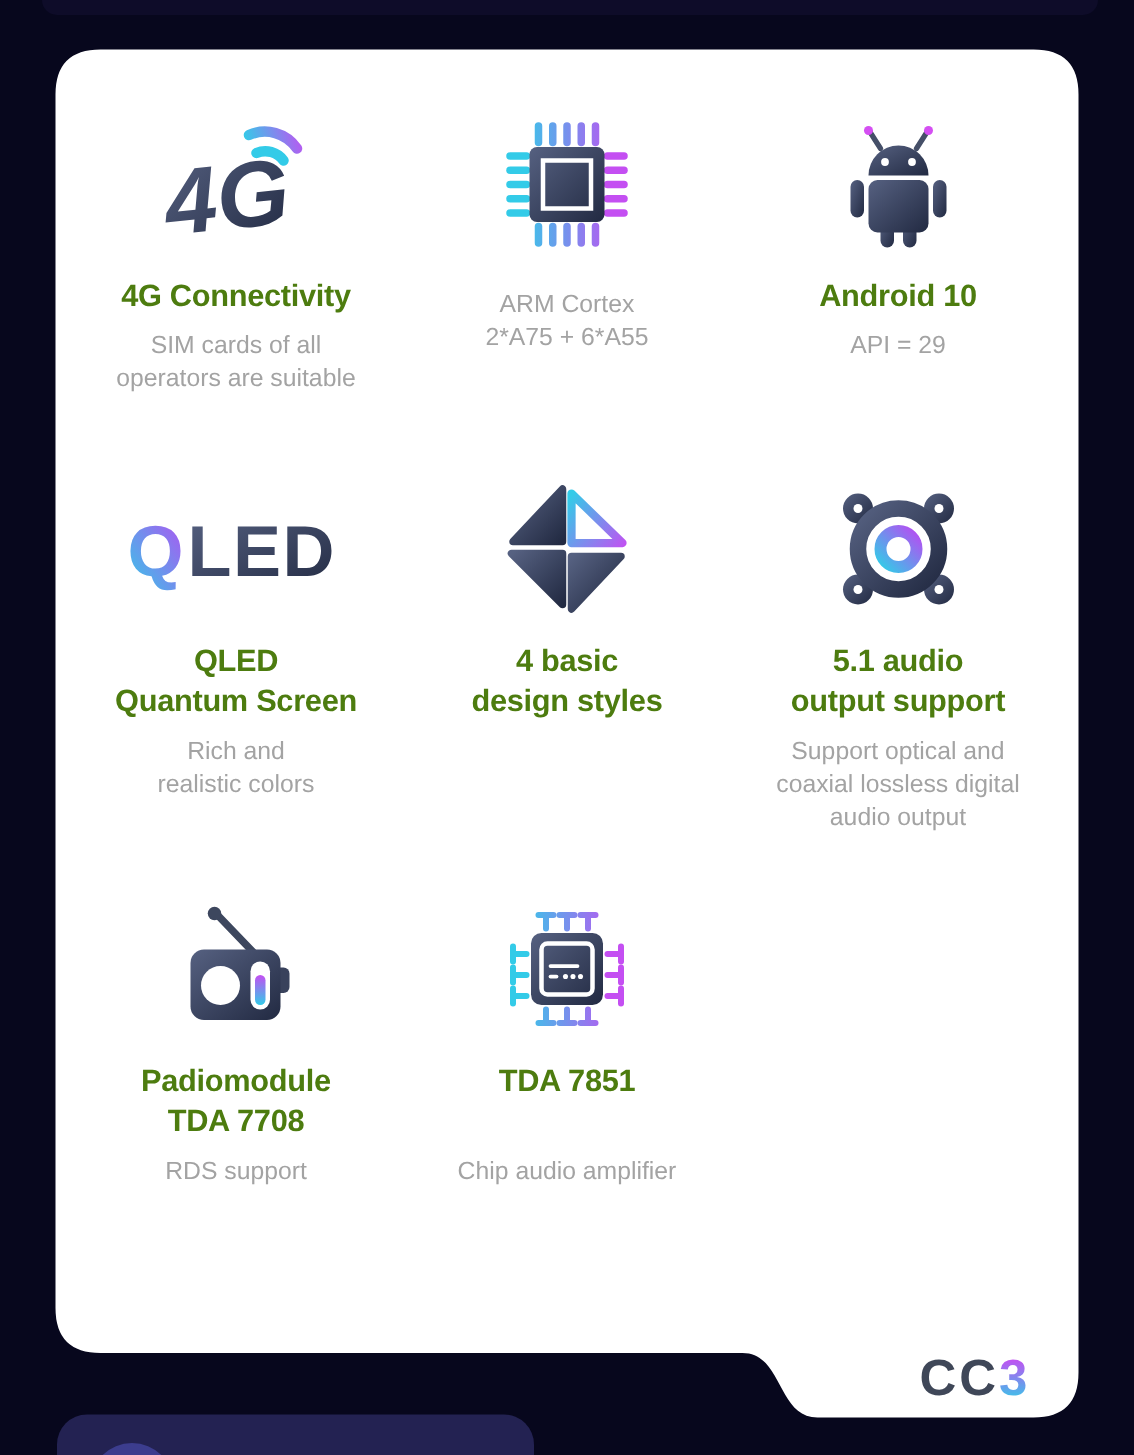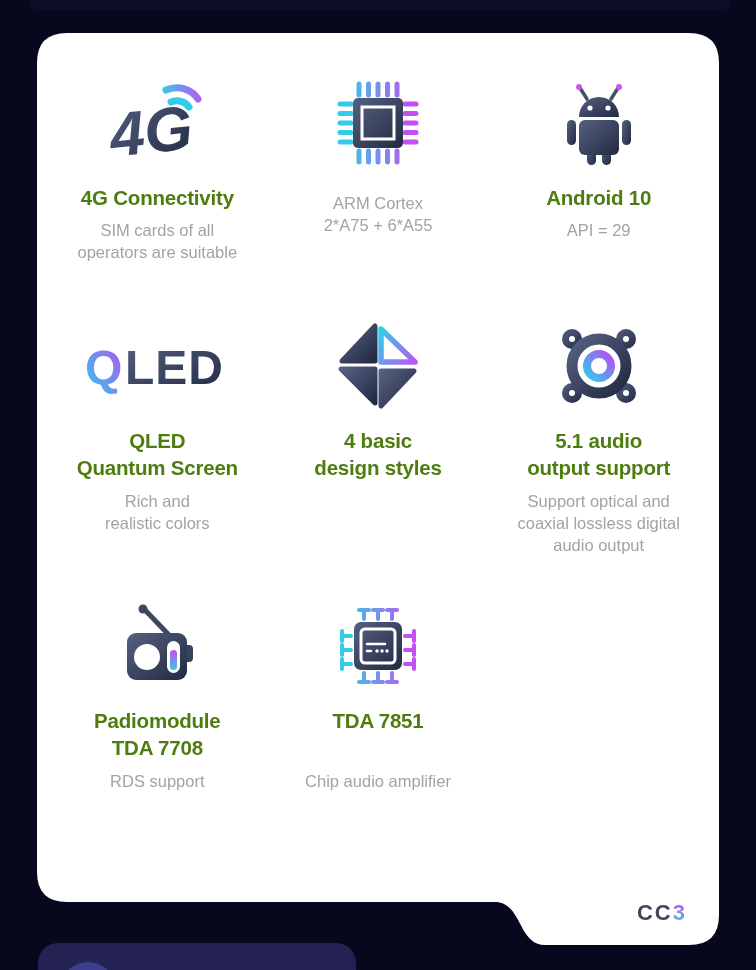--- a/index.html
+++ b/index.html
@@ -19,21 +19,21 @@
   .title{
     font-size:20.5px;font-weight:bold;color:#4d7c0f;line-height:1.32;
     white-space:pre-line;letter-spacing:-0.2px;
   }
   .title.two{min-height:55px;}
   .subtitle{
     font-size:16.5px;color:#a3a3a3;line-height:1.33;white-space:pre-line;margin-top:9px;
   }
   .logo{
     position:absolute;right:69px;top:900px;z-index:3;
-    font-size:22px;font-weight:bold;letter-spacing:2px;color:#3f4758;
+    font-size:34px;font-weight:bold;letter-spacing:2px;color:#3f4758;
   }
   .logo .grad3{
     background:linear-gradient(180deg,#c44ff2 15%,#33cbe8 90%);
     -webkit-background-clip:text;background-clip:text;color:transparent;
   }
 </style>
 </head>
 <body>
 
 <svg width="0" height="0" style="position:absolute" aria-hidden="true">

